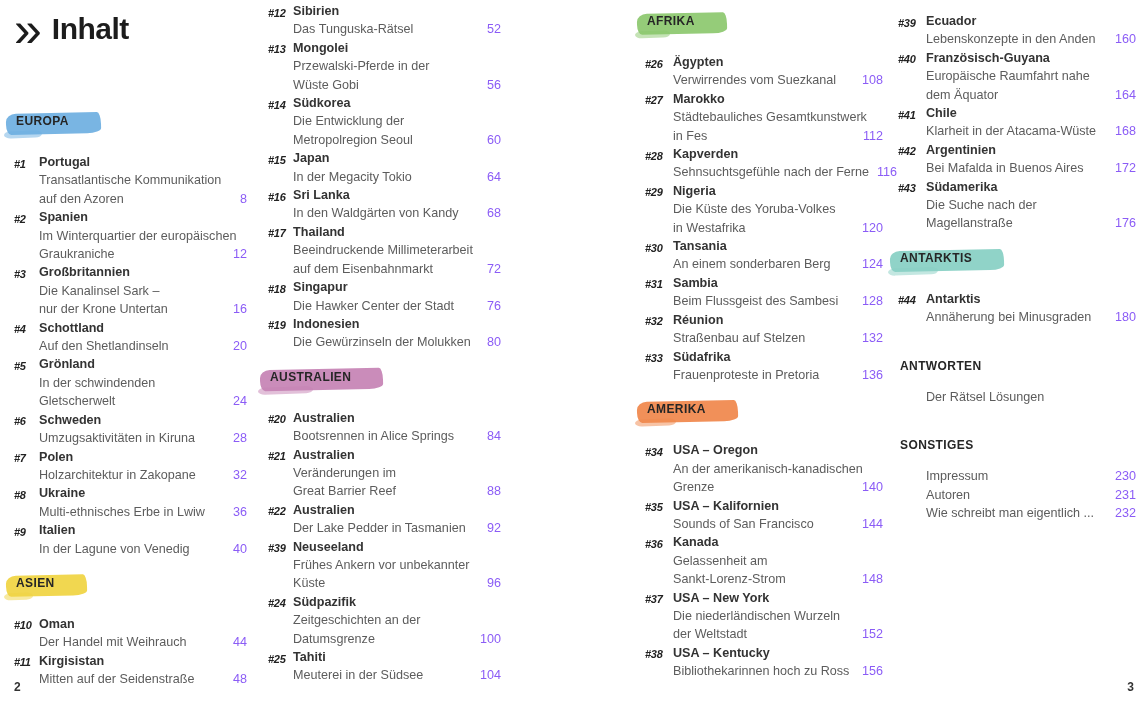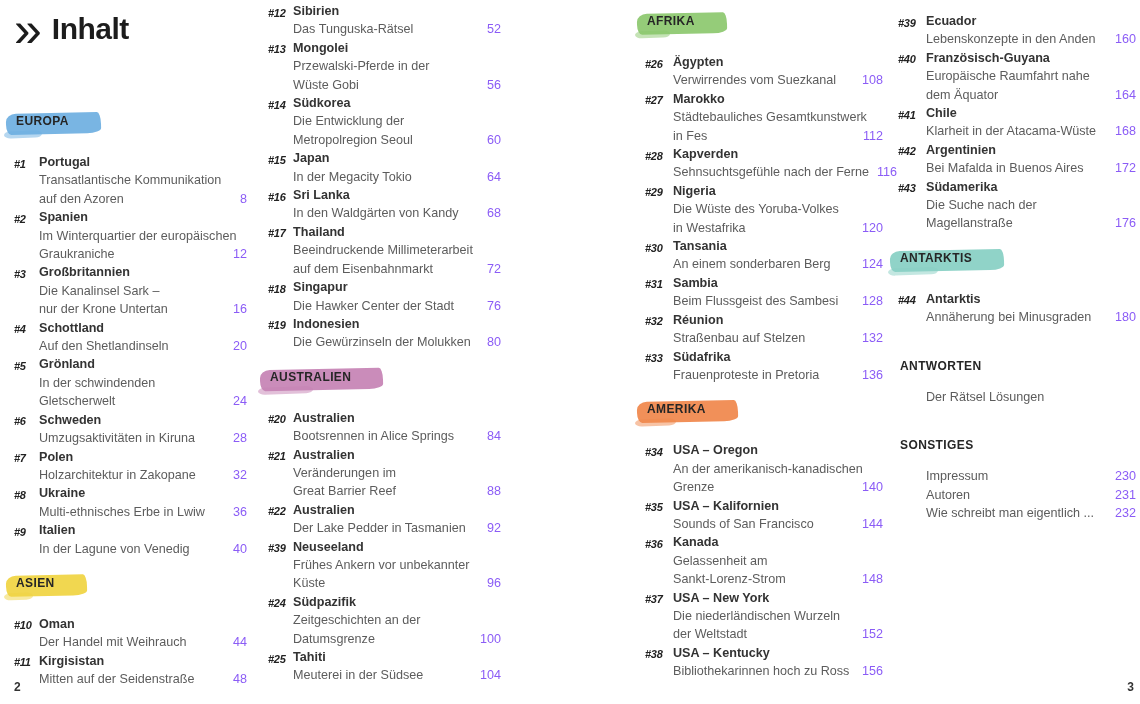--- a/index.html
+++ b/index.html
@@ -419,21 +419,21 @@
               <span class="pagenum">116</span>
             </div>
           </div>
         </div><div class="entry">
           <span class="num">#29</span>
           <div class="entry-body">
             <div class="line">
               <strong class="country">Nigeria</strong>
             </div>
             <div class="line">
-              <span class="desc">Die Wüste des Yoruba-Volkes</span>
+              <span class="desc">Die Küste des Yoruba-Volkes</span>
             </div>
             <div class="line">
               <span class="desc">in Westafrika</span>
               <span class="pagenum">120</span>
             </div>
           </div>
         </div><div class="entry">
           <span class="num">#30</span>
           <div class="entry-body">
             <div class="line">

